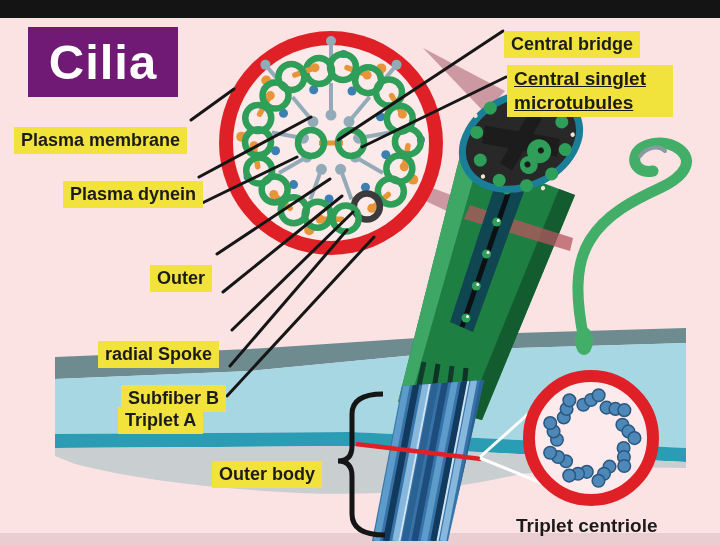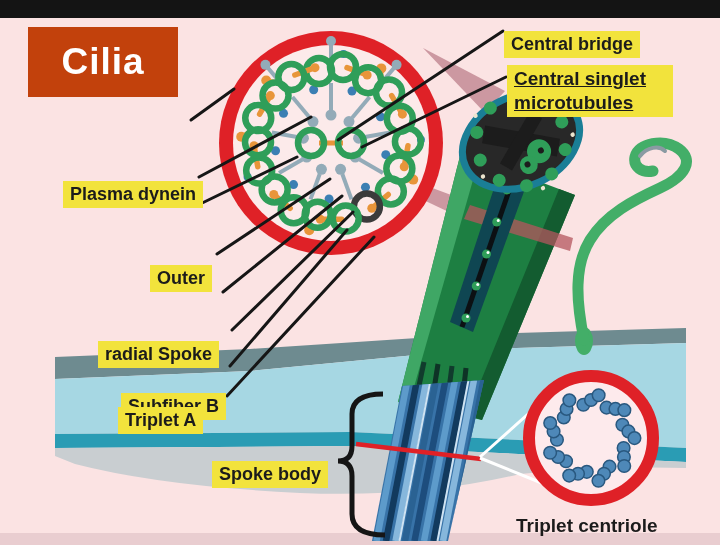--- a/index.html
+++ b/index.html
@@ -1,21 +1,21 @@
 <!DOCTYPE html>
 <html><head>
 <meta charset="utf-8">
 <style>
   html,body{margin:0;padding:0;}
   body{font-family:"Liberation Sans", sans-serif;}
   .stage{position:relative;width:720px;height:545px;background:#fbe3e3;overflow:hidden;}
   .stage svg{position:absolute;left:0;top:0;}
   .title-box{
     position:absolute;left:28px;top:27px;width:150px;height:70px;
-    background:#c2410c;color:#ffffff;font-size:37px;font-weight:700;
+    background:#701a75;color:#ffffff;font-size:49px;font-weight:700;
     display:flex;align-items:center;justify-content:center;letter-spacing:1px;
   }
   .lbl{
     position:absolute;background:#f2e33c;color:#1b1b1b;
     font-size:18px;font-weight:700;padding:2px 7px;line-height:1.25;
     white-space:nowrap;
     margin-top:15px;
   }
   .lbl.multiline{white-space:normal;font-size:19px;text-decoration:underline;}
   .lbl.no-bg{background:transparent;font-size:19px;white-space:nowrap;}
@@ -268,22 +268,23 @@
     <line x1="227" y1="396" x2="374" y2="237"></line>
     <line x1="503" y1="31" x2="338" y2="140"></line>
     <line x1="506" y1="77" x2="362" y2="147"></line>
   </g>
 
   <path d="M383,394 Q352,394 352,414 L352,446 Q352,461 338,461 Q352,461 352,476 L352,514 Q352,535 385,535" fill="none" stroke="#151515" stroke-width="5"></path>
 </svg>
 
   <div class="title-box">Cilia</div>
 
+  <div class="lbl" style="left:14px;top:112px;">Plasma membrane</div>
   <div class="lbl" style="left:63px;top:166px;">Plasma dynein</div>
   <div class="lbl" style="left:150px;top:250px;">Outer</div>
   <div class="lbl" style="left:98px;top:326px;">radial Spoke</div>
-  <div class="lbl" style="left:121px;top:378px;">Subfiber B</div>
+  <div class="lbl" style="left:121px;top:370px;">Subfiber B</div>
   <div class="lbl" style="left:118px;top:392px;">Triplet A</div>
-  <div class="lbl" style="left:212px;top:446px;">Spoke body</div>
+  <div class="lbl" style="left:212px;top:446px;">Outer body</div>
   <div class="lbl" style="left:504px;top:16px;">Central bridge</div>
   <div class="lbl multiline" style="left:507px;top:50px;width:152px;">Central singlet microtubules</div>
   <div class="lbl no-bg" style="left:509px;top:497px;">Triplet centriole</div>
 </div>
 
 </body></html>

